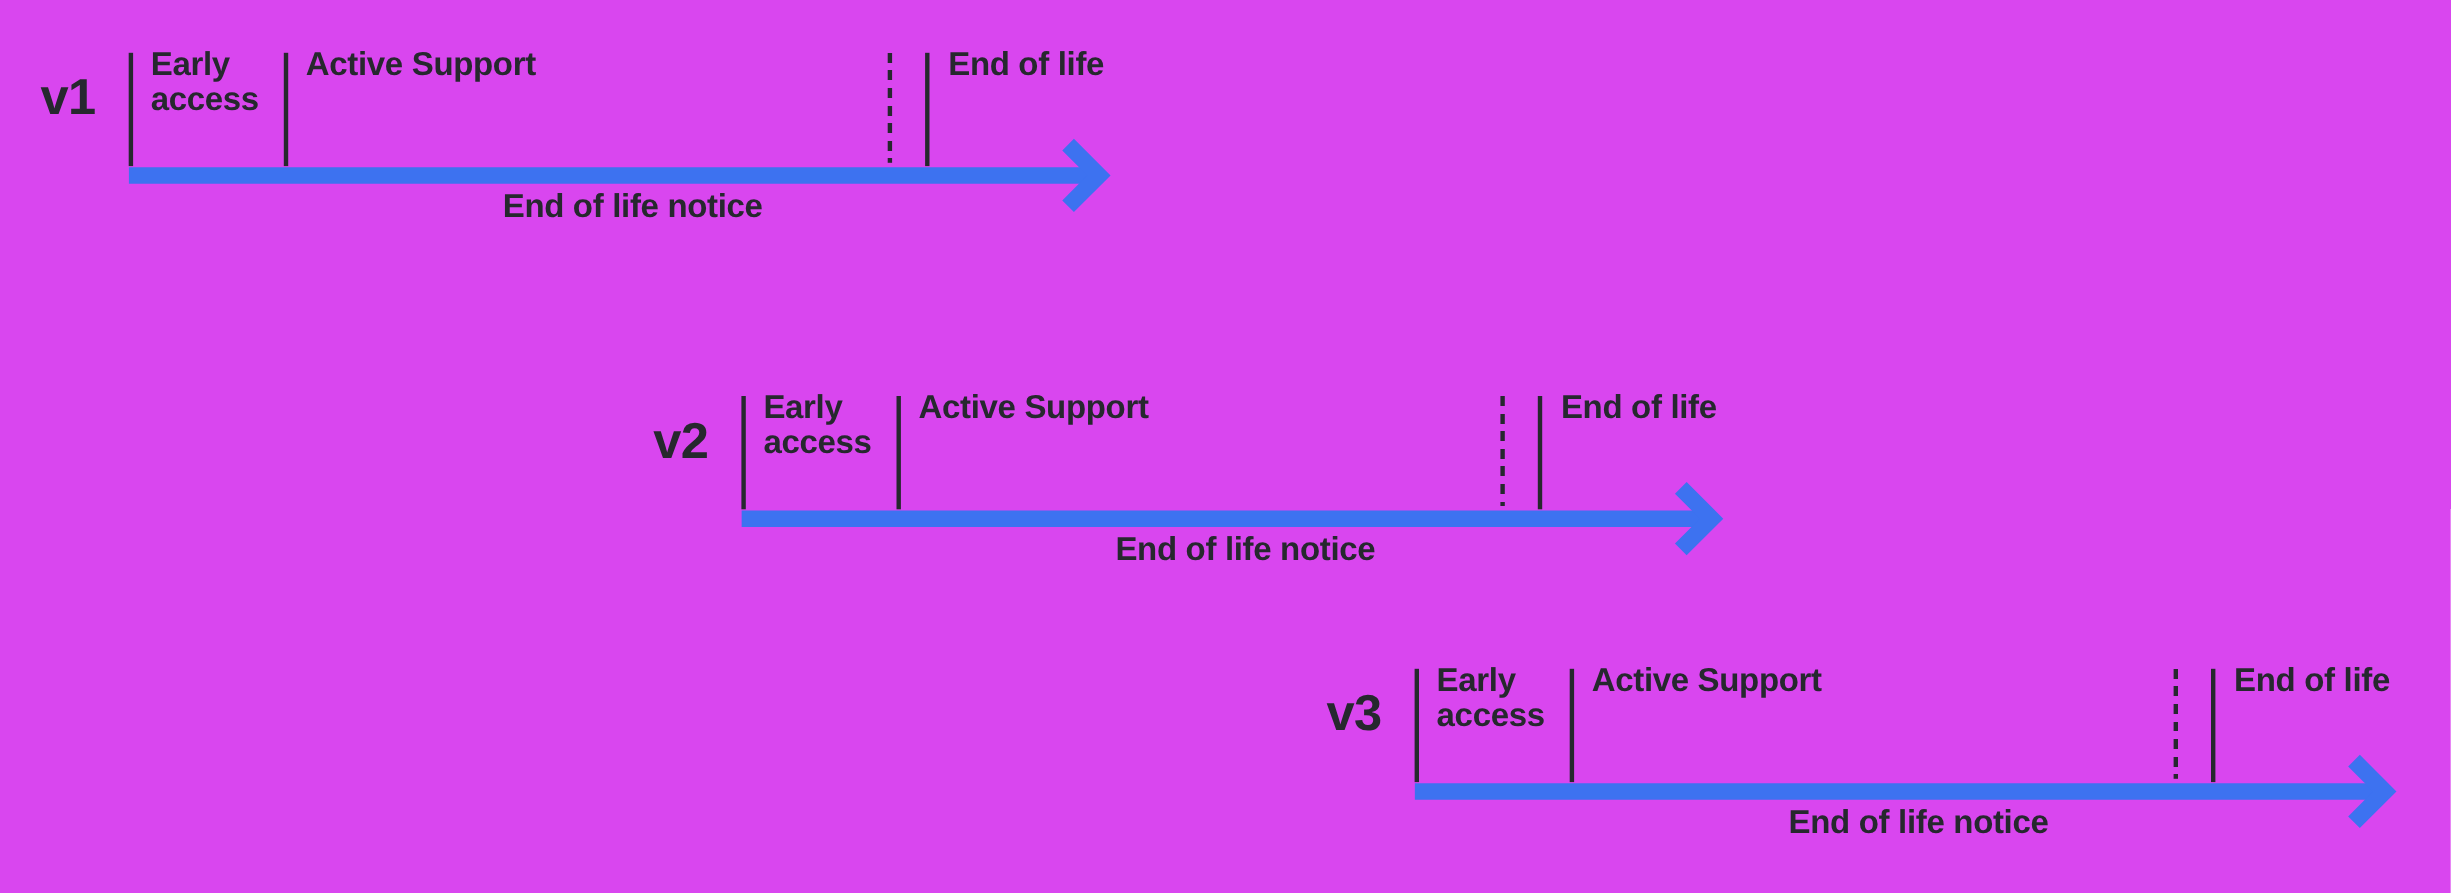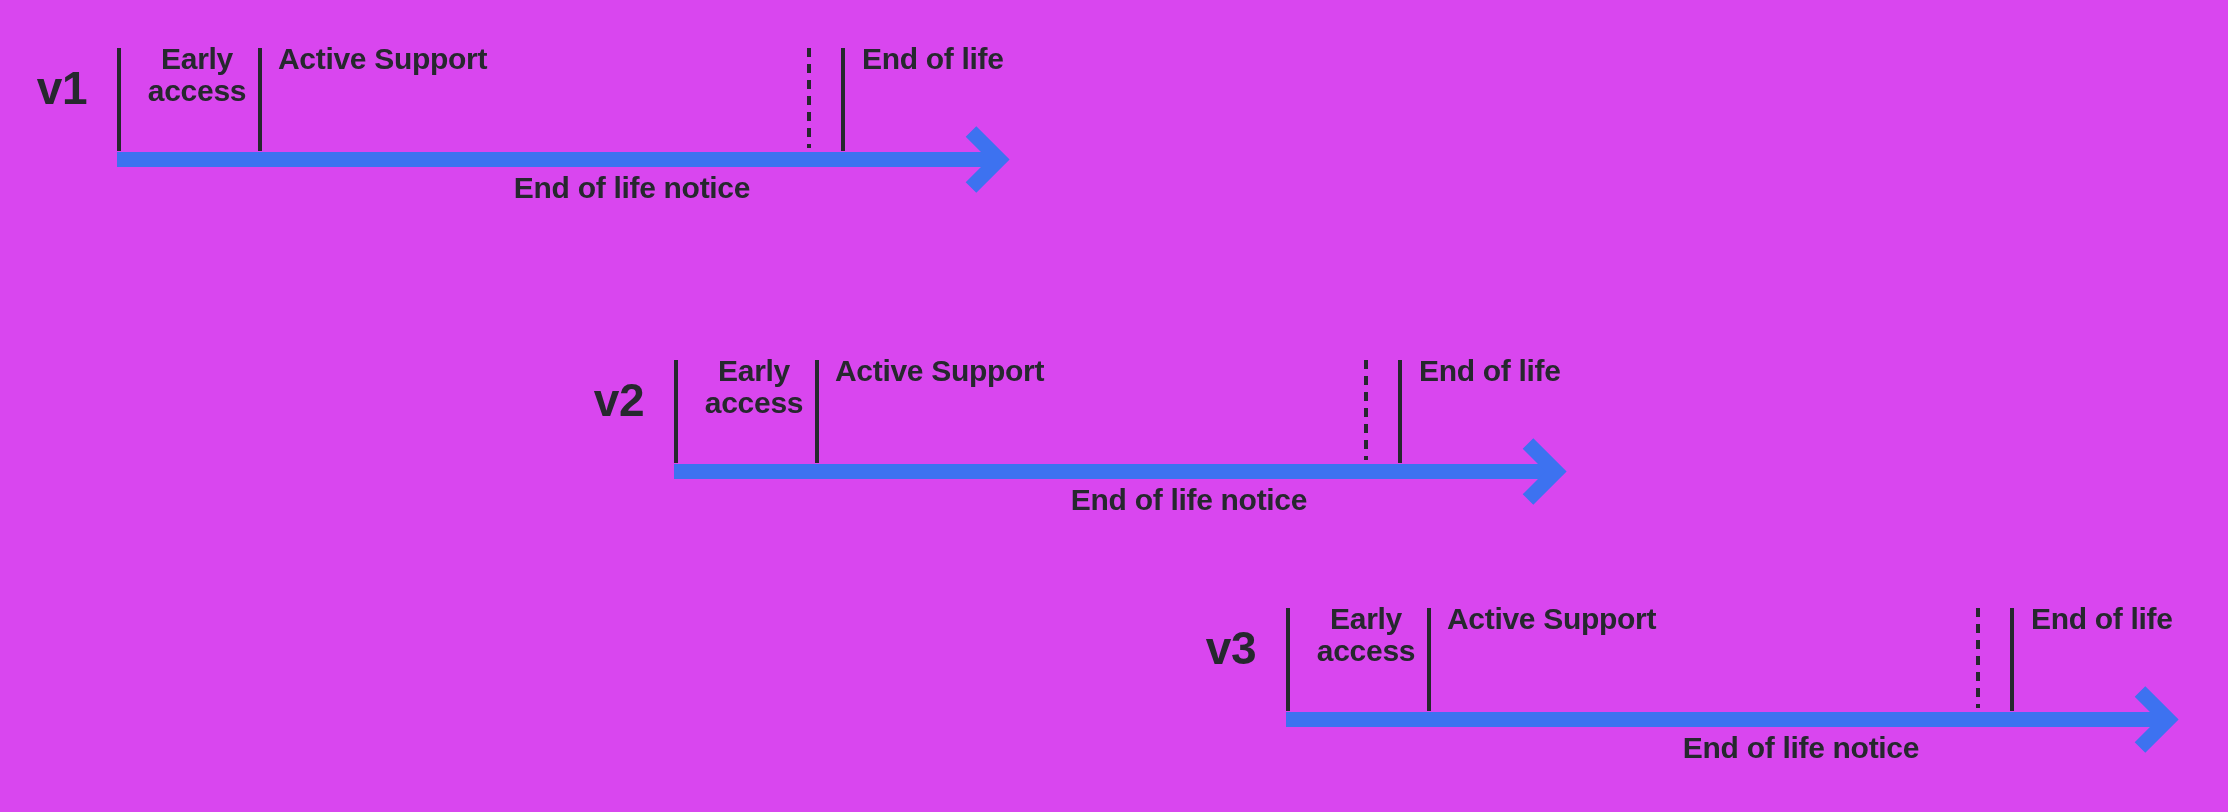--- a/index.html
+++ b/index.html
@@ -64,30 +64,29 @@
     font-weight: 700;
     letter-spacing: -0.3px;
     line-height: 32px;
     color: #26282e;
     white-space: nowrap;
   }
   .seg-label--early {
     left: 20px;
     width: 120px;
     white-space: normal;
-    text-align: center;
   }
   .seg-label--active { left: 161px; }
   .seg-label--eol { left: 745px; }
   .notice-label {
     position: absolute;
     top: 124px;
     left: 340px;
     width: 350px;
-    text-align: center;
+    text-align: left;
     font-size: 30px;
     font-weight: 700;
     letter-spacing: -0.3px;
     line-height: 32px;
     color: #26282e;
     white-space: nowrap;
   }
   .arrow-svg {
     position: absolute;
     left: 0;

